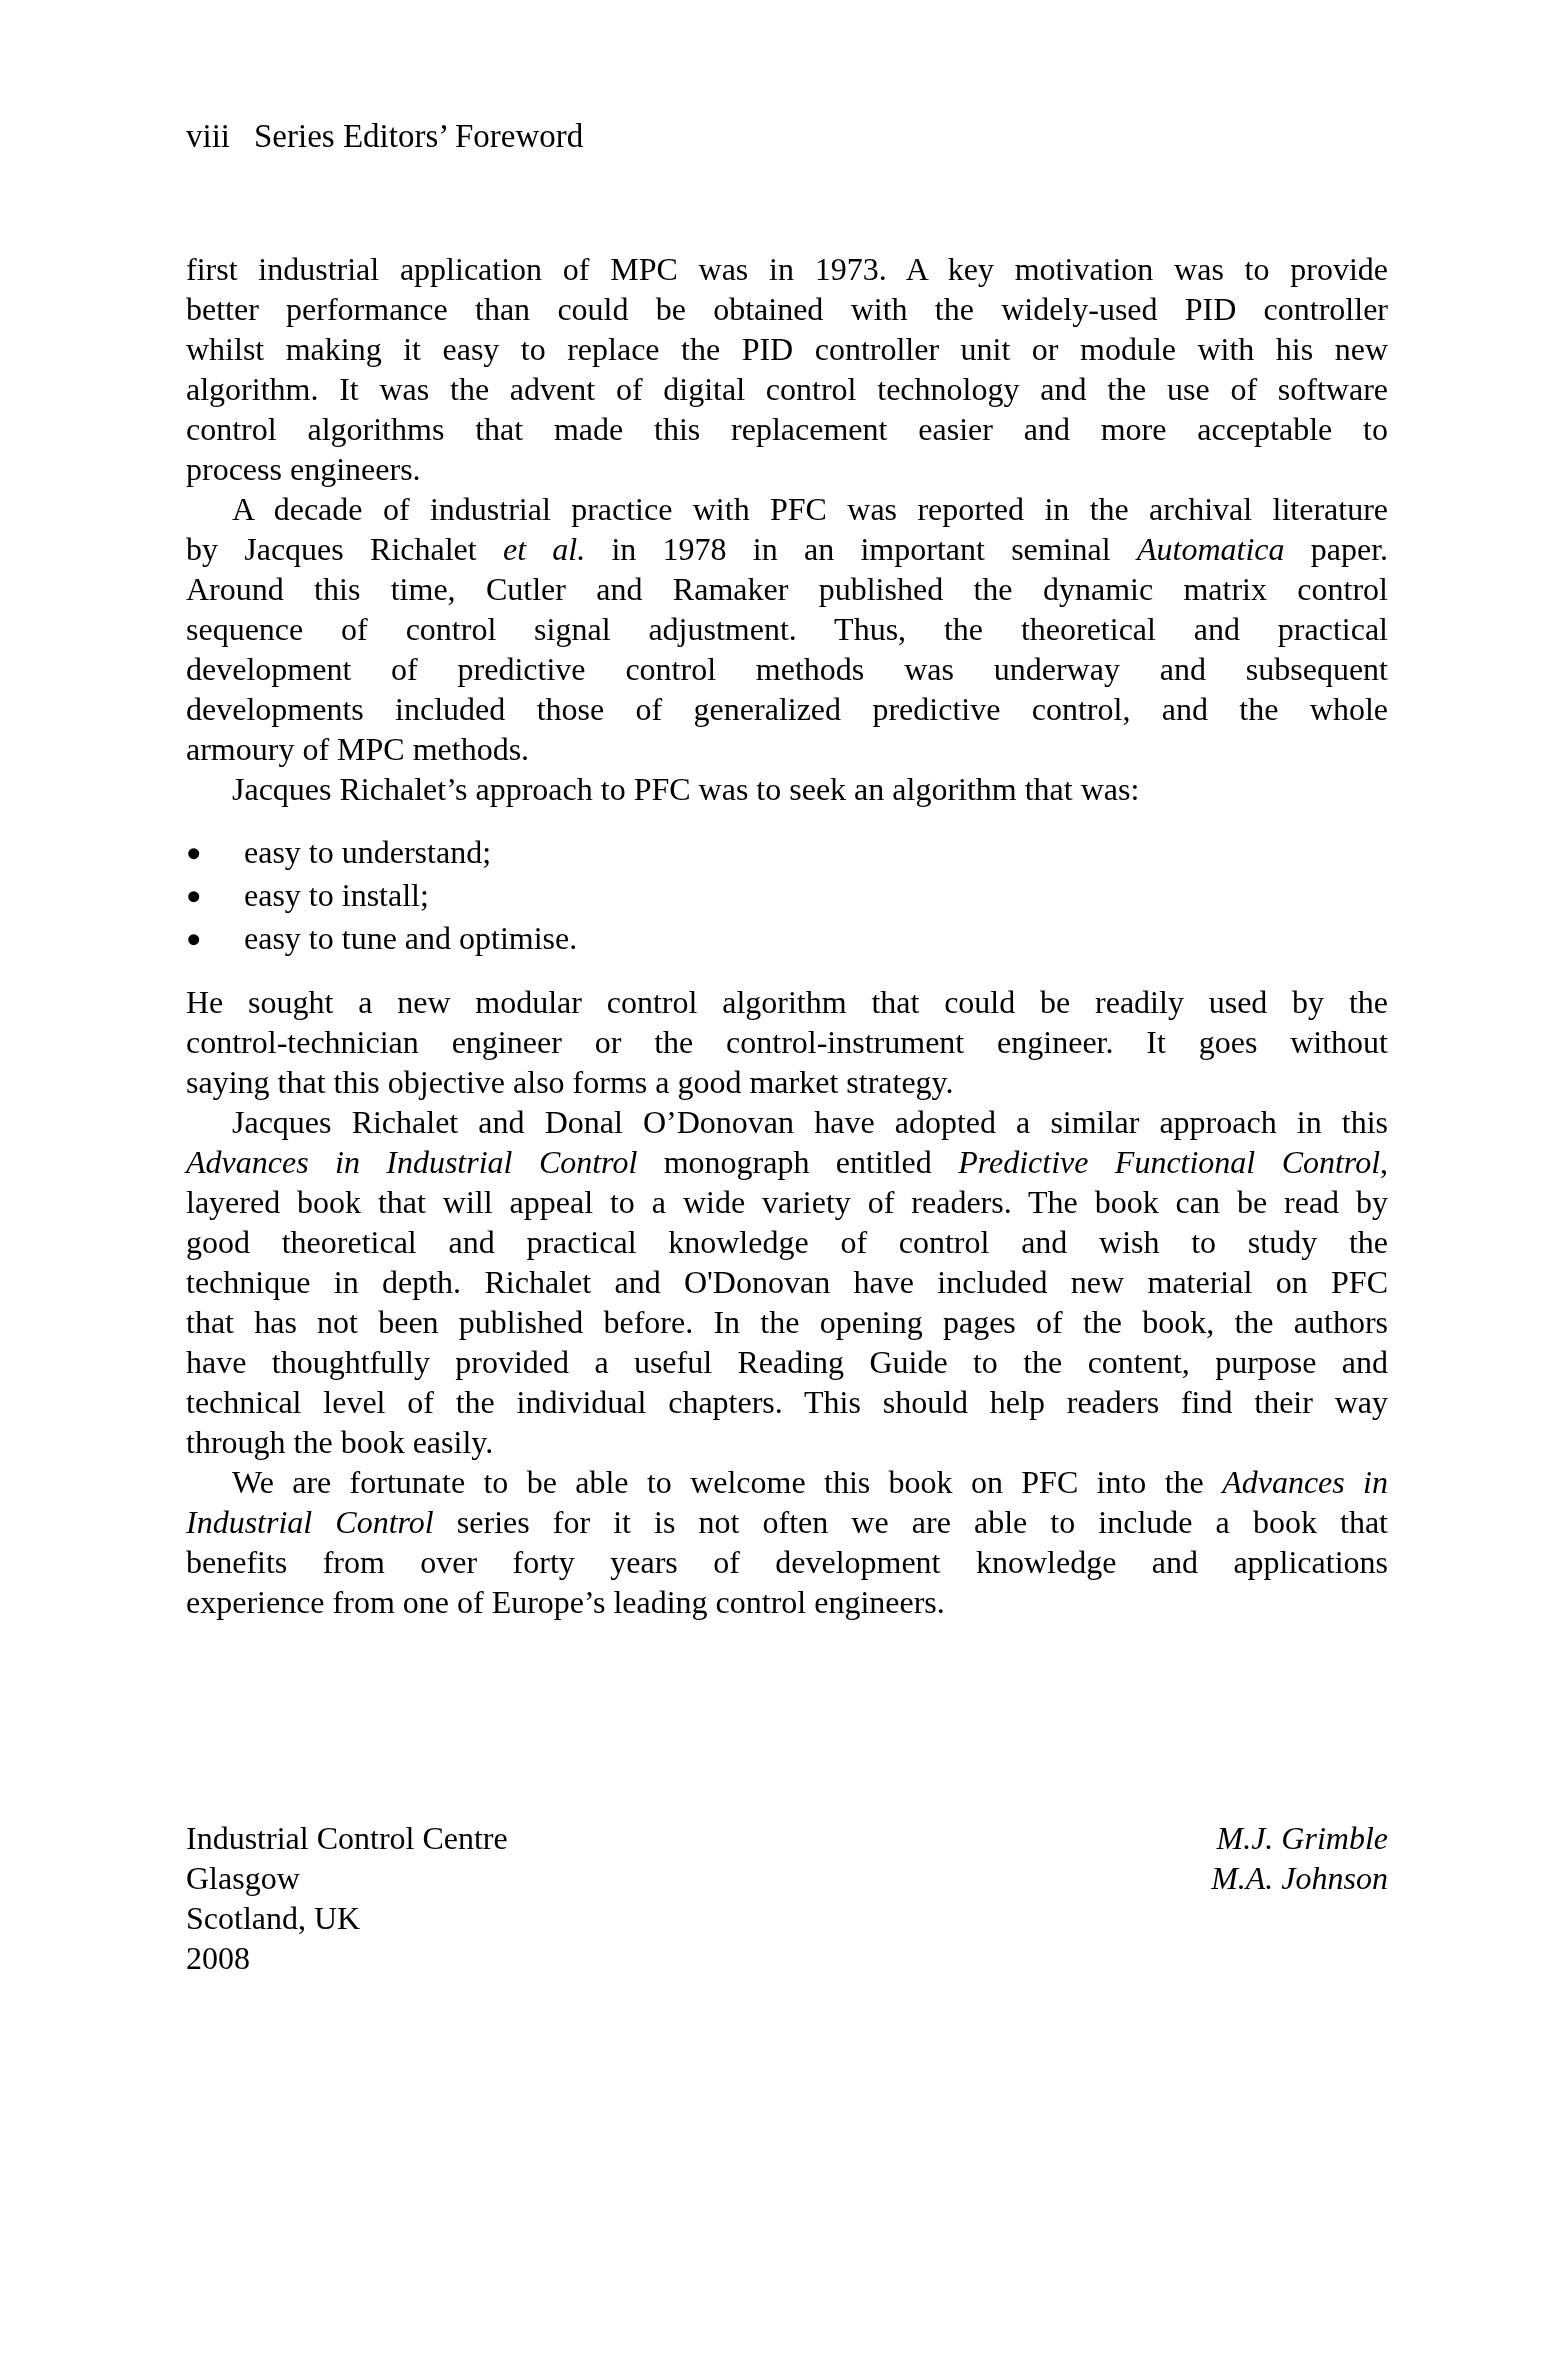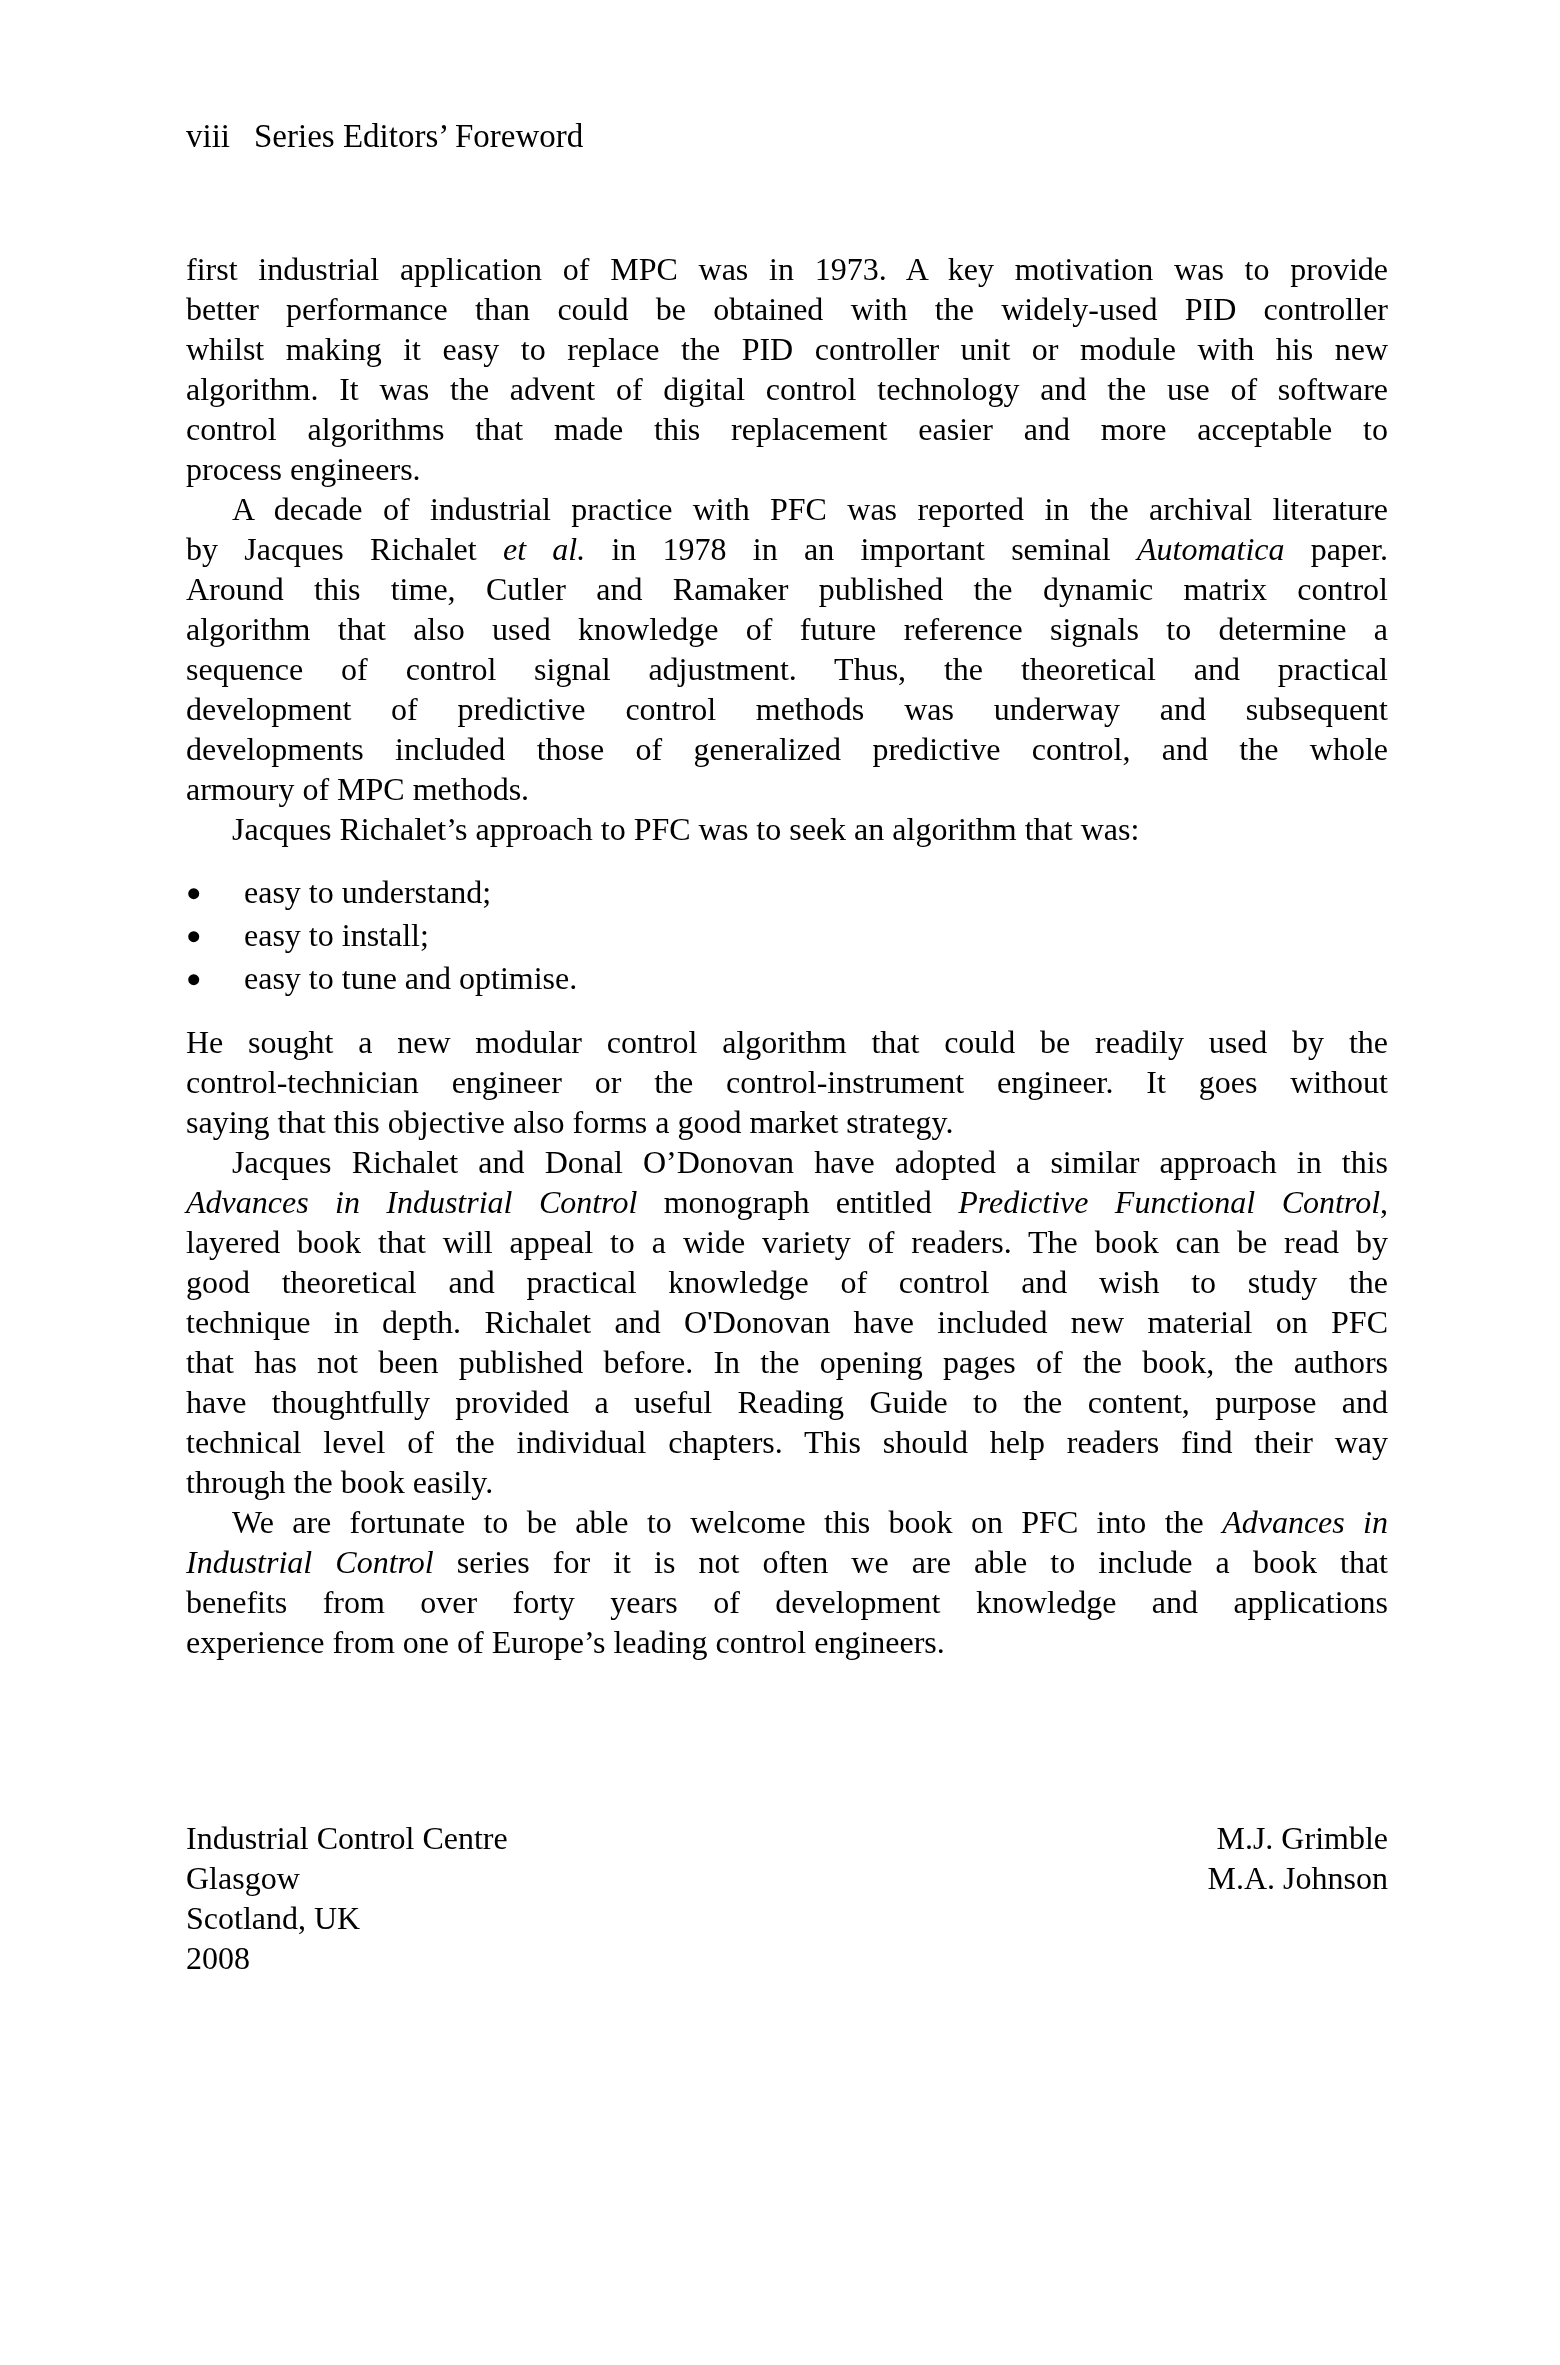--- a/index.html
+++ b/index.html
@@ -11,21 +11,21 @@
   .line { display: block; height: 40px; line-height: 40px; white-space: nowrap;
           text-align: justify; text-align-last: justify; }
   .line.last { text-align-last: left; }
   .line.indent { padding-left: 46px; }
   .gap { height: 22px; }
   .bullet { display: flex; height: 43px; line-height: 43px; }
   .bullet .dot { width: 58px; font-size: 25.6px; }
   i { font-style: italic; }
   .sig { position: absolute; left: 186px; top: 1788px; width: 1202px; font-size: 32px; margin-top: 30px; }
   .sig .row { display: flex; justify-content: space-between; height: 40px; line-height: 40px; }
-  .sig .right { text-align: center; }
+  .sig .right { font-style: italic; text-align: center; }
 </style>
 </head>
 <body>
 
 <div class="header">
   <span class="pg">viii</span><span>Series Editors’ Foreword</span>
 </div>
 
 <div class="body">
   <div id="paras-before">
@@ -34,21 +34,20 @@
         <div class="line ">better performance than could be obtained with the widely-used PID controller</div>
         <div class="line ">whilst making it easy to replace the PID controller unit or module with his new</div>
         <div class="line ">algorithm. It was the advent of digital control technology and the use of software</div>
         <div class="line ">control algorithms that made this replacement easier and more acceptable to</div>
         <div class="line  last">process engineers.</div>
       </div>
       <div>
         <div class="line  indent">A decade of industrial practice with PFC was reported in the archival literature</div>
         <div class="line ">by Jacques Richalet <i>et al.</i> in 1978 in an important seminal <i>Automatica</i> paper.</div>
         <div class="line ">Around this time, Cutler and Ramaker published the dynamic matrix control</div>
-        <div class="line ">algorithm that also used knowledge of future reference signals to determine a</div>
         <div class="line ">sequence of control signal adjustment. Thus, the theoretical and practical</div>
         <div class="line ">development of predictive control methods was underway and subsequent</div>
         <div class="line ">developments included those of generalized predictive control, and the whole</div>
         <div class="line  last">armoury of MPC methods.</div>
       </div>
       <div>
         <div class="line  indent last">Jacques Richalet’s approach to PFC was to seek an algorithm that was:</div>
       </div>
     </div>
   <div class="gap"></div>

